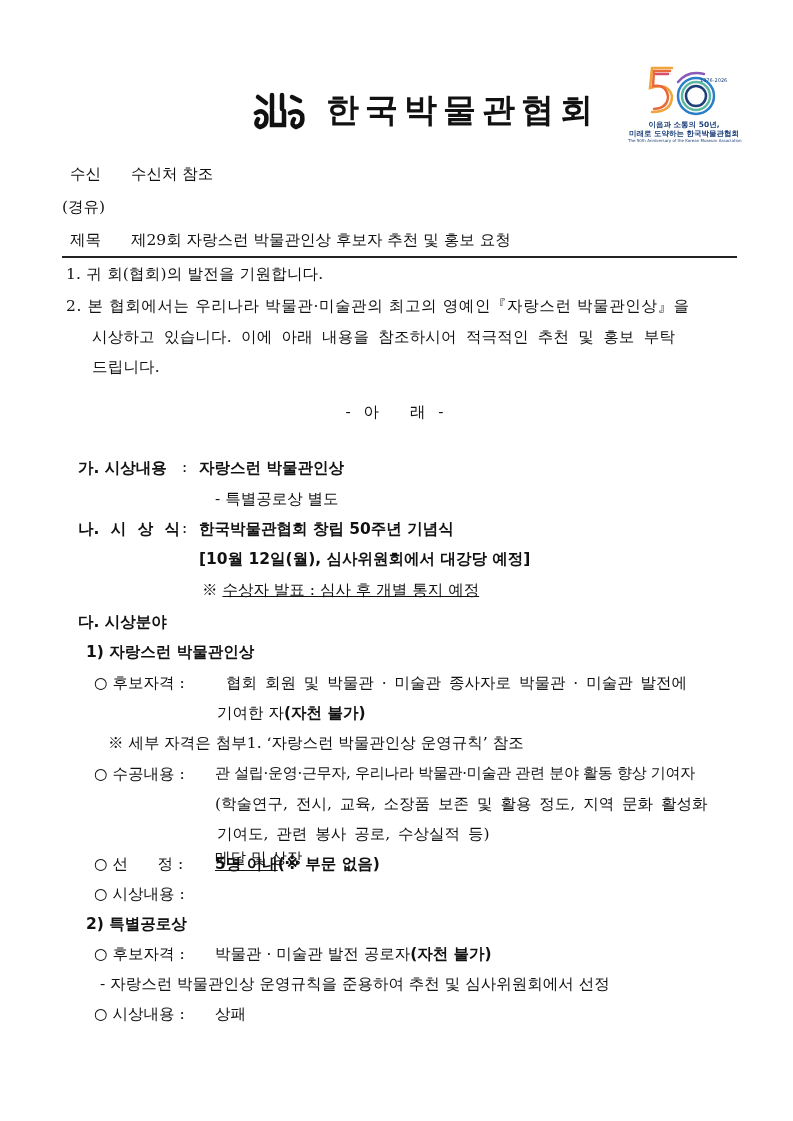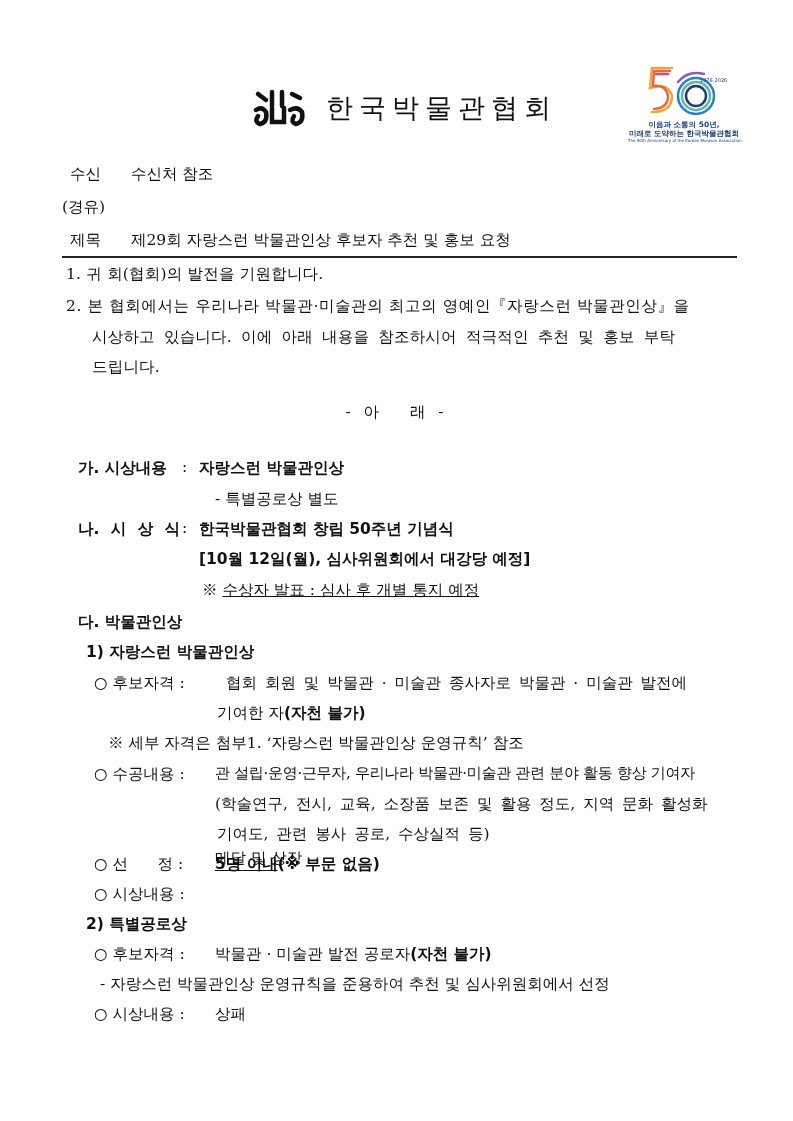--- a/index.html
+++ b/index.html
@@ -4,21 +4,21 @@
   <style>
     html, body { margin: 0; padding: 0; background: #ffffff; }
     body {
       width: 793px; height: 1121px; position: relative; overflow: hidden;
       font-family: "DejaVu Serif", "Liberation Serif", serif;
       color: #111; font-size: 15.5px;
     }
     .abs { position: absolute; white-space: nowrap; }
     .header-title { left: 252px; top: 88px; display: flex; align-items: center; }
     .org-mark { width: 58px; height: 40px; margin-right: 16px; }
-    .org-name { font-family: "DejaVu Sans", "Liberation Sans", sans-serif; font-size: 27px; font-weight: normal; letter-spacing: 6px; }
+    .org-name { font-family: "DejaVu Sans", "Liberation Sans", sans-serif; font-size: 33px; font-weight: bold; letter-spacing: 6px; }
     .logo-50 { left: 628px; top: 62px; width: 112px; height: 92px; text-align: center; }
     .logo-50 svg { display: block; margin: 0 auto; }
     .logo-tag1 { font-family: "DejaVu Sans", sans-serif; font-size: 7.5px; color: #1c3f7a; line-height: 9px; font-weight: bold; }
     .logo-tag2 { font-family: "DejaVu Sans", sans-serif; font-size: 4px; color: #1c3f7a; line-height: 6px; }
     .meta-line { left: 70px; }
     .meta-label { display: inline-block; width: 56px; }
     .rule { left: 62px; top: 256px; width: 675px; height: 2px; background: #222; }
     .para { left: 66px; font-size: 15.5px; letter-spacing: 0.2px; }
     .para-indent { left: 92px; }
     .center-title { left: 0; width: 793px; text-align: center; top: 402px; letter-spacing: 4px; }
@@ -87,21 +87,21 @@
 
 <div class="abs bold" style="left:78px; top:519px; word-spacing:6px;">나. 시 상 식</div>
 <div class="abs" style="left:182px; top:519px;">:</div>
 <div class="abs bold" style="left:199px; top:519px;">한국박물관협회 창립 50주년 기념식</div>
 <div class="abs bold" style="left:199px; top:549px;">[10월 12일(월), 심사위원회에서 대강당 예정]</div>
 <div class="abs" style="left:202px; top:580px;">
   <span>※</span>
   <span class="u">수상자 발표 : 심사 후 개별 통지 예정</span>
 </div>
 
-<div class="abs bold" style="left:78px; top:612px;">다. 박물관인상</div>
+<div class="abs bold" style="left:78px; top:612px;">다. 시상분야</div>
 <div class="abs bold" style="left:86px; top:642px;">1) 자랑스런 박물관인상</div>
 
 <div class="abs" style="left:94px; top:673px;">○ 후보자격 :</div>
 <div class="abs" style="left:215px; top:673px; word-spacing:3px;margin-left:11px;">협회 회원 및 박물관 · 미술관 종사자로 박물관 · 미술관 발전에</div>
 <div class="abs" style="left:217px; top:703px;">
   <span>기여한 자</span><span class="bold">(자천 불가)</span>
 </div>
 <div class="abs" style="left:108px; top:733px;">※ 세부 자격은 첨부1. ‘자랑스런 박물관인상 운영규칙’ 참조</div>
 
 <div class="abs" style="left:94px; top:764px;">○ 수공내용 :</div>

